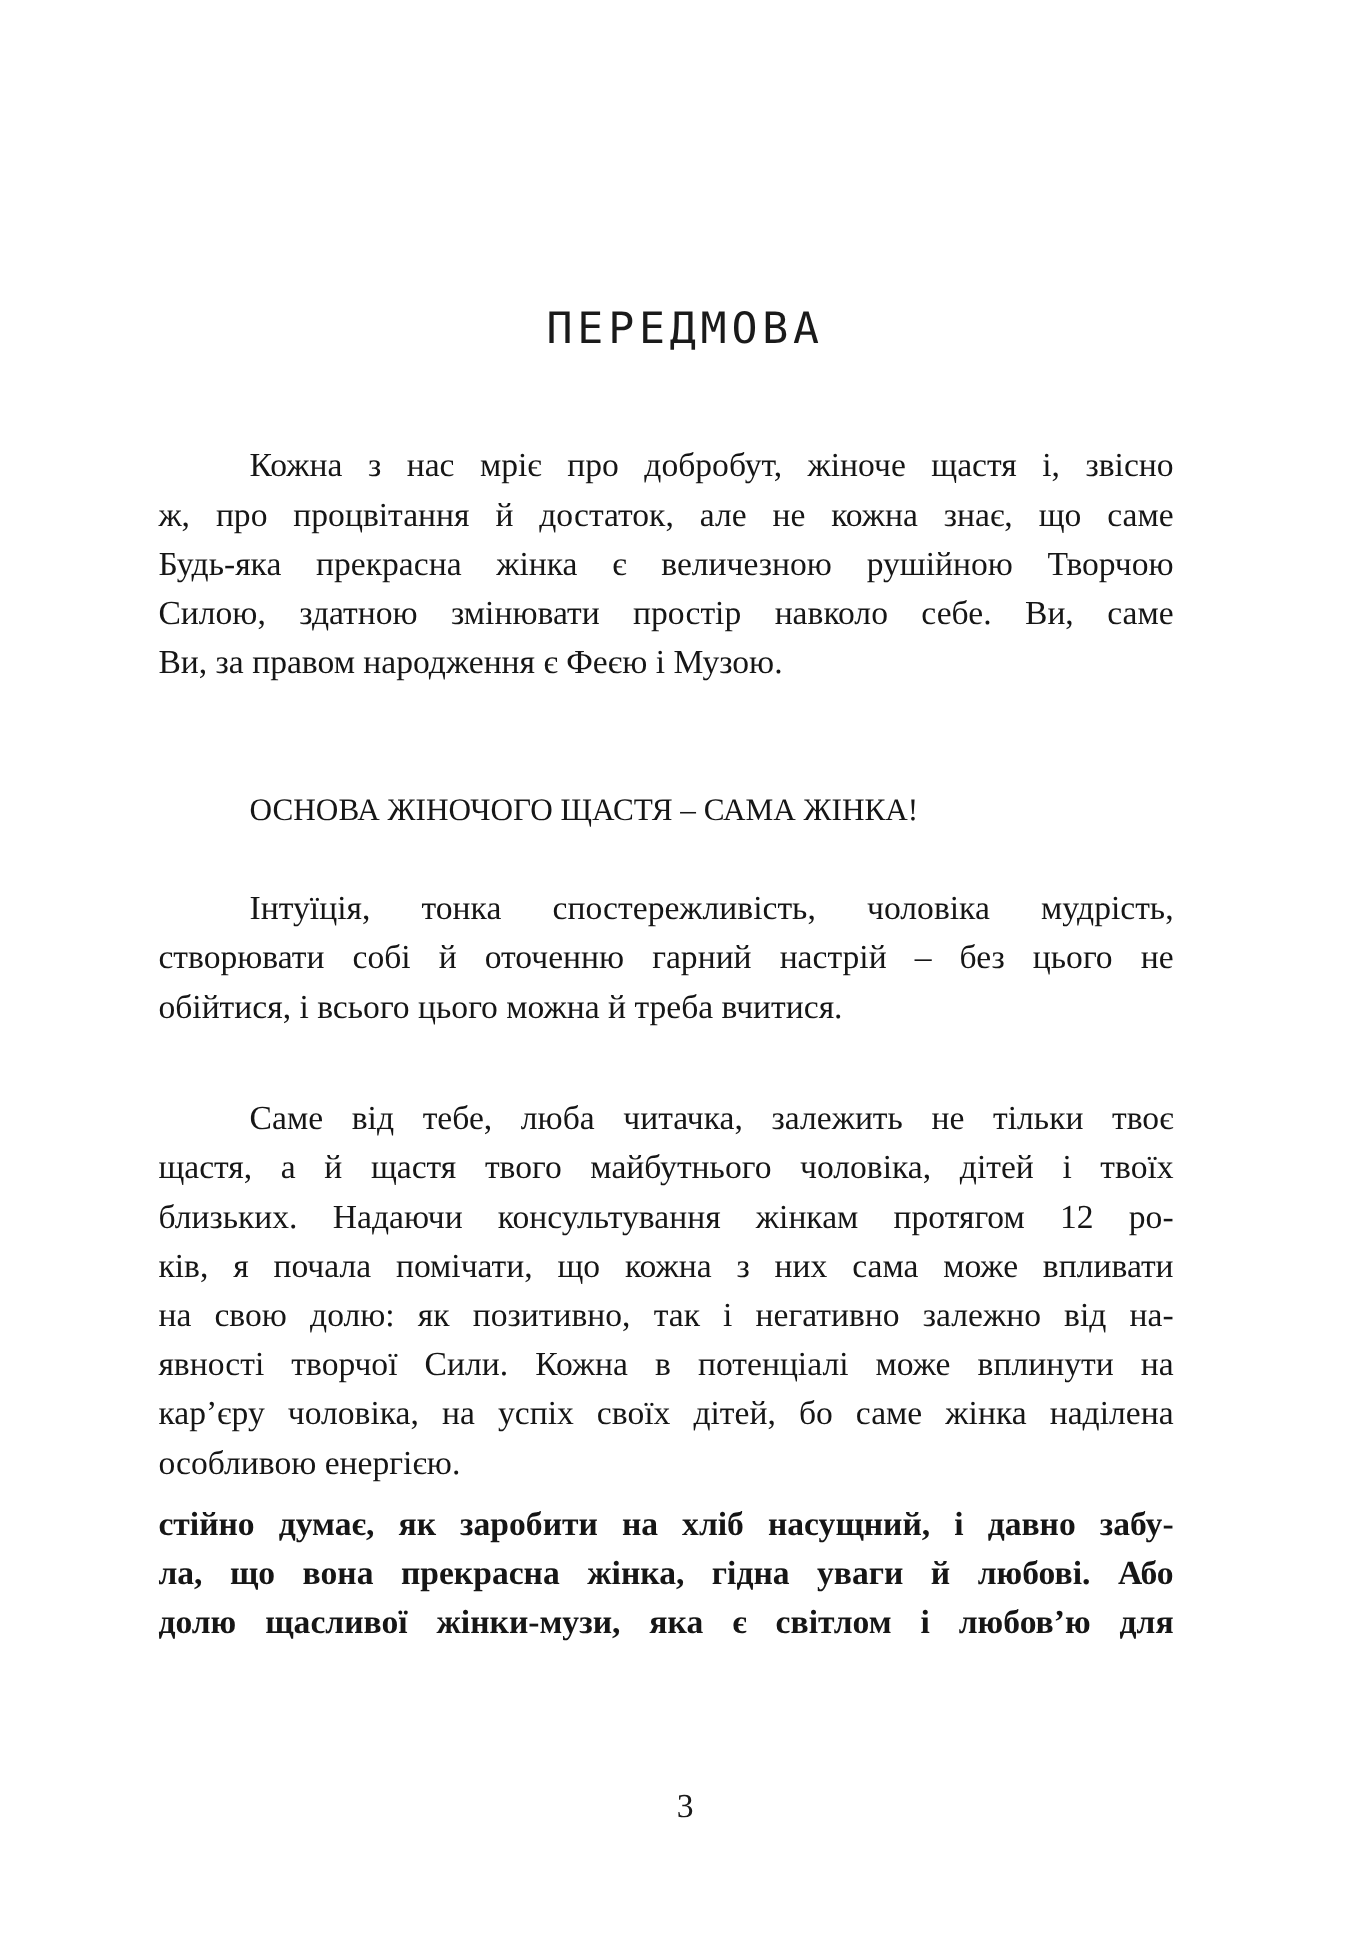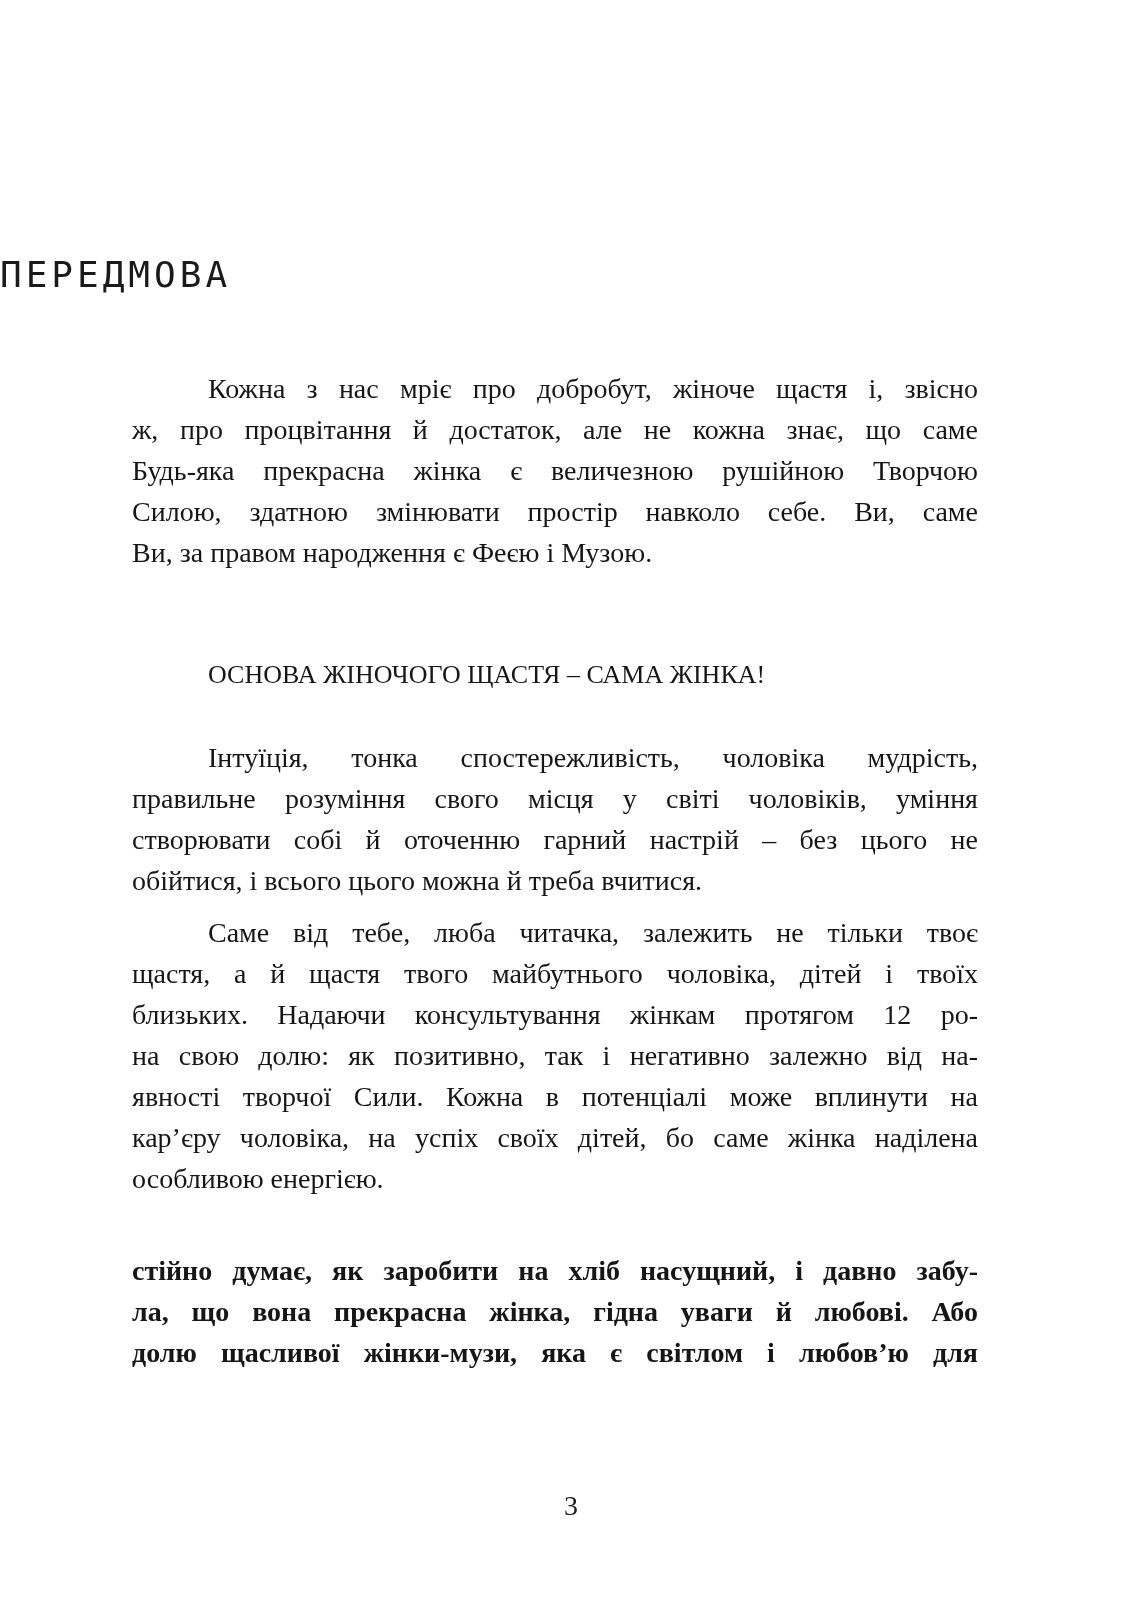--- a/index.html
+++ b/index.html
@@ -19,20 +19,21 @@
       left: 0; top: 0;
       width: 1142px;
       height: 1615px;
       background: #ffffff;
     }
     .title {
       position: absolute;
       top: 254px;
       left: 0;
       width: 1142px;
+      text-align: center;
       font-family: "DejaVu Sans Mono", "Liberation Mono", monospace;
       font-size: 36px;
       letter-spacing: 4px;
       color: #1a1a1a;
       font-weight: normal;
       margin: 0;
     }
     .body-text {
       position: absolute;
       left: 132px;
@@ -107,29 +108,29 @@
     <div class="line"><span>ж, про процвітання й достаток, але не кожна знає, що саме</span></div>
     <div class="line"><span>Будь-яка прекрасна жінка є величезною рушійною Творчою</span></div>
     <div class="line"><span>Силою, здатною змінювати простір навколо себе. Ви, саме</span></div>
     <div class="line last"><span>Ви, за правом народження є Феєю і Музою.</span></div>
   </div>
 
   <div class="subhead">ОСНОВА ЖІНОЧОГО ЩАСТЯ – САМА ЖІНКА!</div>
 
   <div class="body-text p2">
     <div class="line indent"><span>Інтуїція, тонка спостережливість, чоловіка мудрість,</span></div>
-    <div class="line"><span>правильне розуміння свого місця у світі чоловіків, уміння</span></div>
     <div class="line"><span>створювати собі й оточенню гарний настрій – без цього не</span></div>
     <div class="line last"><span>обійтися, і всього цього можна й треба вчитися.</span></div>
   </div>
 
   <div class="body-text p3">
     <div class="line indent"><span>Саме від тебе, люба читачка, залежить не тільки твоє</span></div>
     <div class="line"><span>щастя, а й щастя твого майбутнього чоловіка, дітей і твоїх</span></div>
     <div class="line"><span>близьких. Надаючи консультування жінкам протягом 12 ро-</span></div>
+    <div class="line"><span>ків, я почала помічати, що кожна з них сама може впливати</span></div>
     <div class="line"><span>на свою долю: як позитивно, так і негативно залежно від на-</span></div>
     <div class="line"><span>явності творчої Сили. Кожна в потенціалі може вплинути на</span></div>
     <div class="line"><span>кар’єру чоловіка, на успіх своїх дітей, бо саме жінка наділена</span></div>
     <div class="line last"><span>особливою енергією.</span></div>
   </div>
 
   <div class="body-text p4">
     <div class="line"><span>стійно думає, як заробити на хліб насущний, і давно забу-</span></div>
     <div class="line"><span>ла, що вона прекрасна жінка, гідна уваги й любові. Або</span></div>
     <div class="line"><span>долю щасливої жінки-музи, яка є світлом і любов’ю для</span></div>

